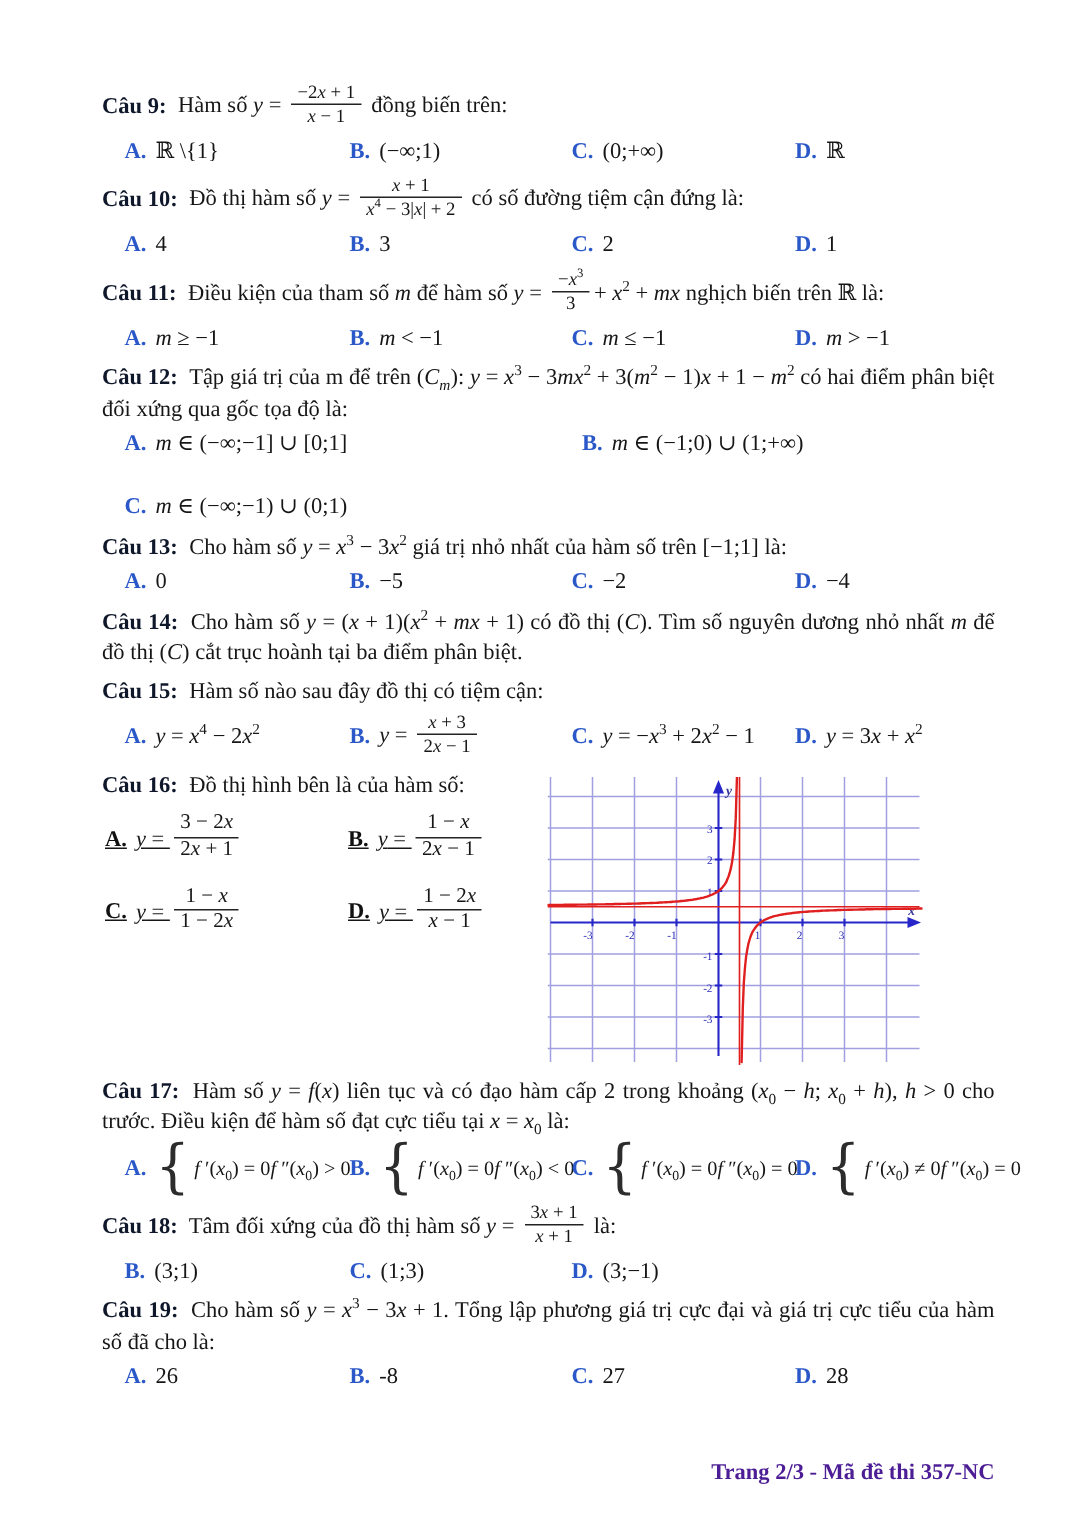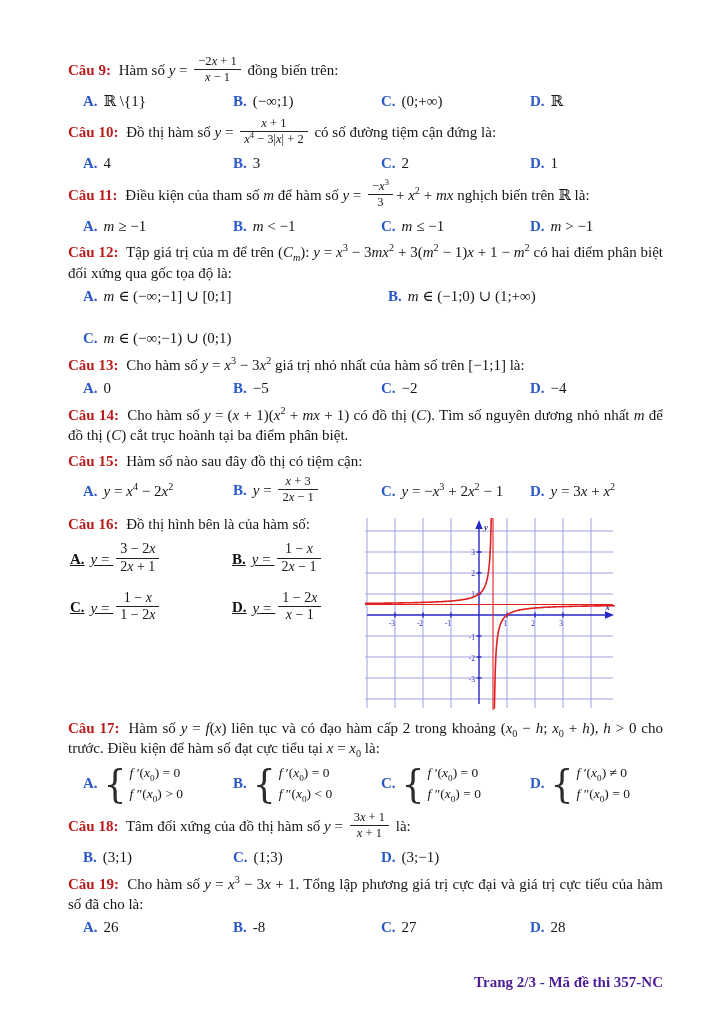--- a/index.html
+++ b/index.html
@@ -9,38 +9,38 @@
     box-sizing:border-box;
     padding:55px 62px 0 68px;
     background:#fff;
     font-family:"Liberation Serif","DejaVu Serif",serif;
     font-size:15px;line-height:1.36;color:#161616;
     overflow:hidden;
   }
   p{margin:0;}
   .qh{margin:0;text-align:justify;}
   .qblock{margin-bottom:6px;}
-  .qlabel{color:#b91c1c;font-weight:bold;padding-right:4px;}
+  .qlabel{color:#0f172a;font-weight:bold;padding-right:4px;}
   .ol{color:#2b58c8;font-weight:bold;padding-right:6px;}
   .obk{color:#111;}
   .opts{display:grid;padding-left:15px;margin:3px 0 2px;}
   .c4{grid-template-columns:150px 148px 149px 1fr;}
   .c2{grid-template-columns:305px 1fr;row-gap:22px;}
   .opt{white-space:nowrap;}
   .frac{display:inline-block;vertical-align:middle;text-align:center;
         font-size:12.5px;line-height:1.2;margin:1px 3px;transform:translateY(-2px);}
   .frac>span{display:block;padding:0 4px;}
   .frac .den{border-top:1px solid #222;}
   .frac.big{font-size:14px;}
   sup{font-size:68%;line-height:0;}
   sub{font-size:68%;line-height:0;}
   .sys{display:inline-flex;align-items:center;vertical-align:middle;}
   .sys .brace{font-size:36px;line-height:0.9;font-weight:400;color:#2c2c2c;
               font-family:"DejaVu Serif",serif;margin-right:3px;transform:scaleY(1.08);}
-  .sys .rows{display:inline-flex;flex-direction:column;font-size:13.5px;line-height:1.55;}
+  .sys .rows{display:inline-flex;flex-direction:row;font-size:13.5px;line-height:1.55;}
   .q16wrap{position:relative;min-height:200px;margin-bottom:4px;}
   .opts16{display:grid;grid-template-columns:162px 178px;row-gap:12px;
           padding-left:2px;margin-top:8px;width:345px;text-decoration:underline;}
   .graph{position:absolute;top:4px;right:48px;}
   .footer{position:absolute;top:972px;right:62px;font-weight:bold;font-size:15px;color:#4c1d95;}
   svg text{font-family:"Liberation Serif","DejaVu Serif",serif;}
   .ticklab{font-size:7.5px;fill:#2a2ab8;}
   .axlab{font-size:9px;font-style:italic;fill:#35359a;font-weight:bold;}
 </style>
 </head>

